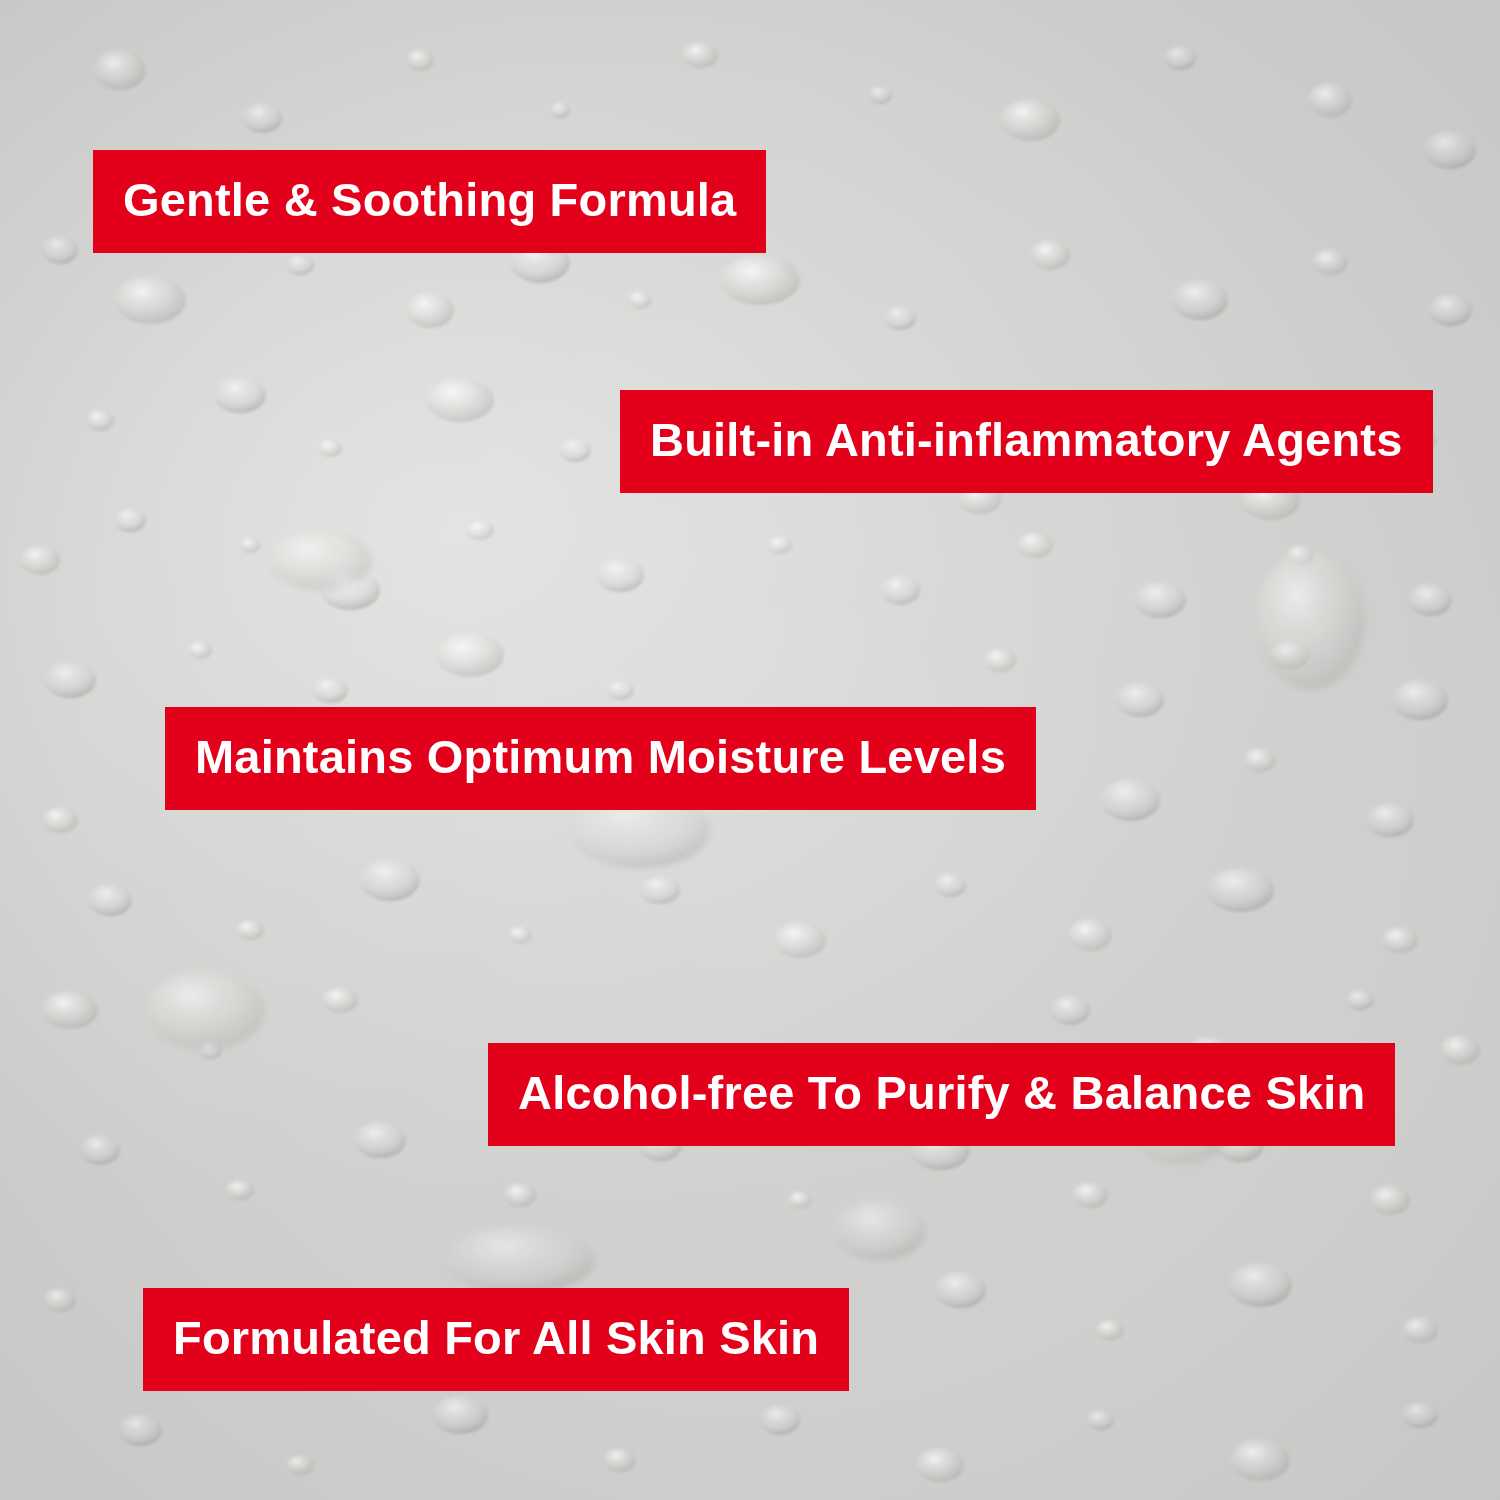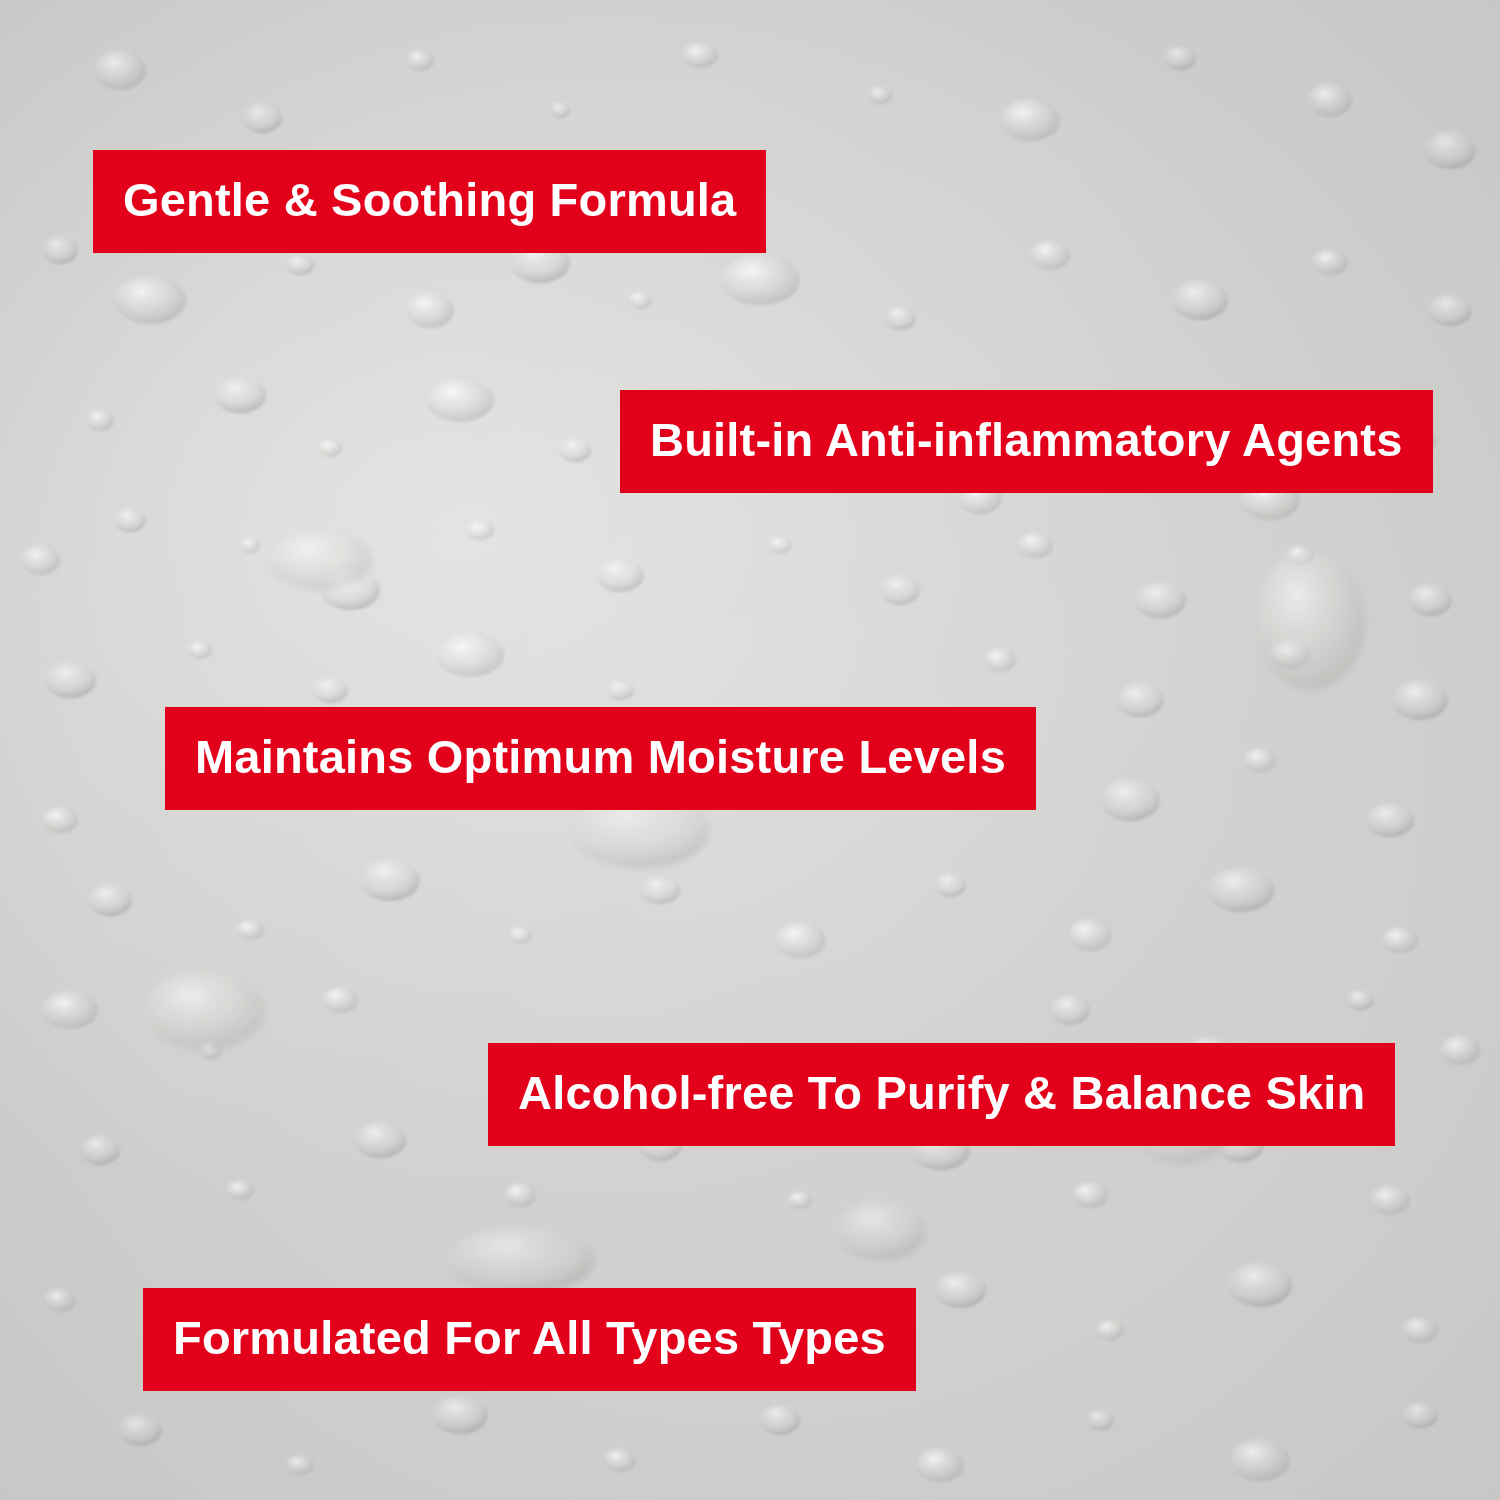--- a/index.html
+++ b/index.html
@@ -213,16 +213,16 @@
     </svg>
   </div>
 
   <div class="vignette"></div>
 
   <div class="captions">
     <div class="caption c0">Gentle &amp; Soothing Formula</div>
     <div class="caption c1">Built-in Anti-inflammatory Agents</div>
     <div class="caption c2">Maintains Optimum Moisture Levels</div>
     <div class="caption c3">Alcohol-free To Purify &amp; Balance Skin</div>
-    <div class="caption c4">Formulated For All Types Types</div>
+    <div class="caption c4">Formulated For All Skin Skin</div>
   </div>
 
 </div>
 
 </body></html>

